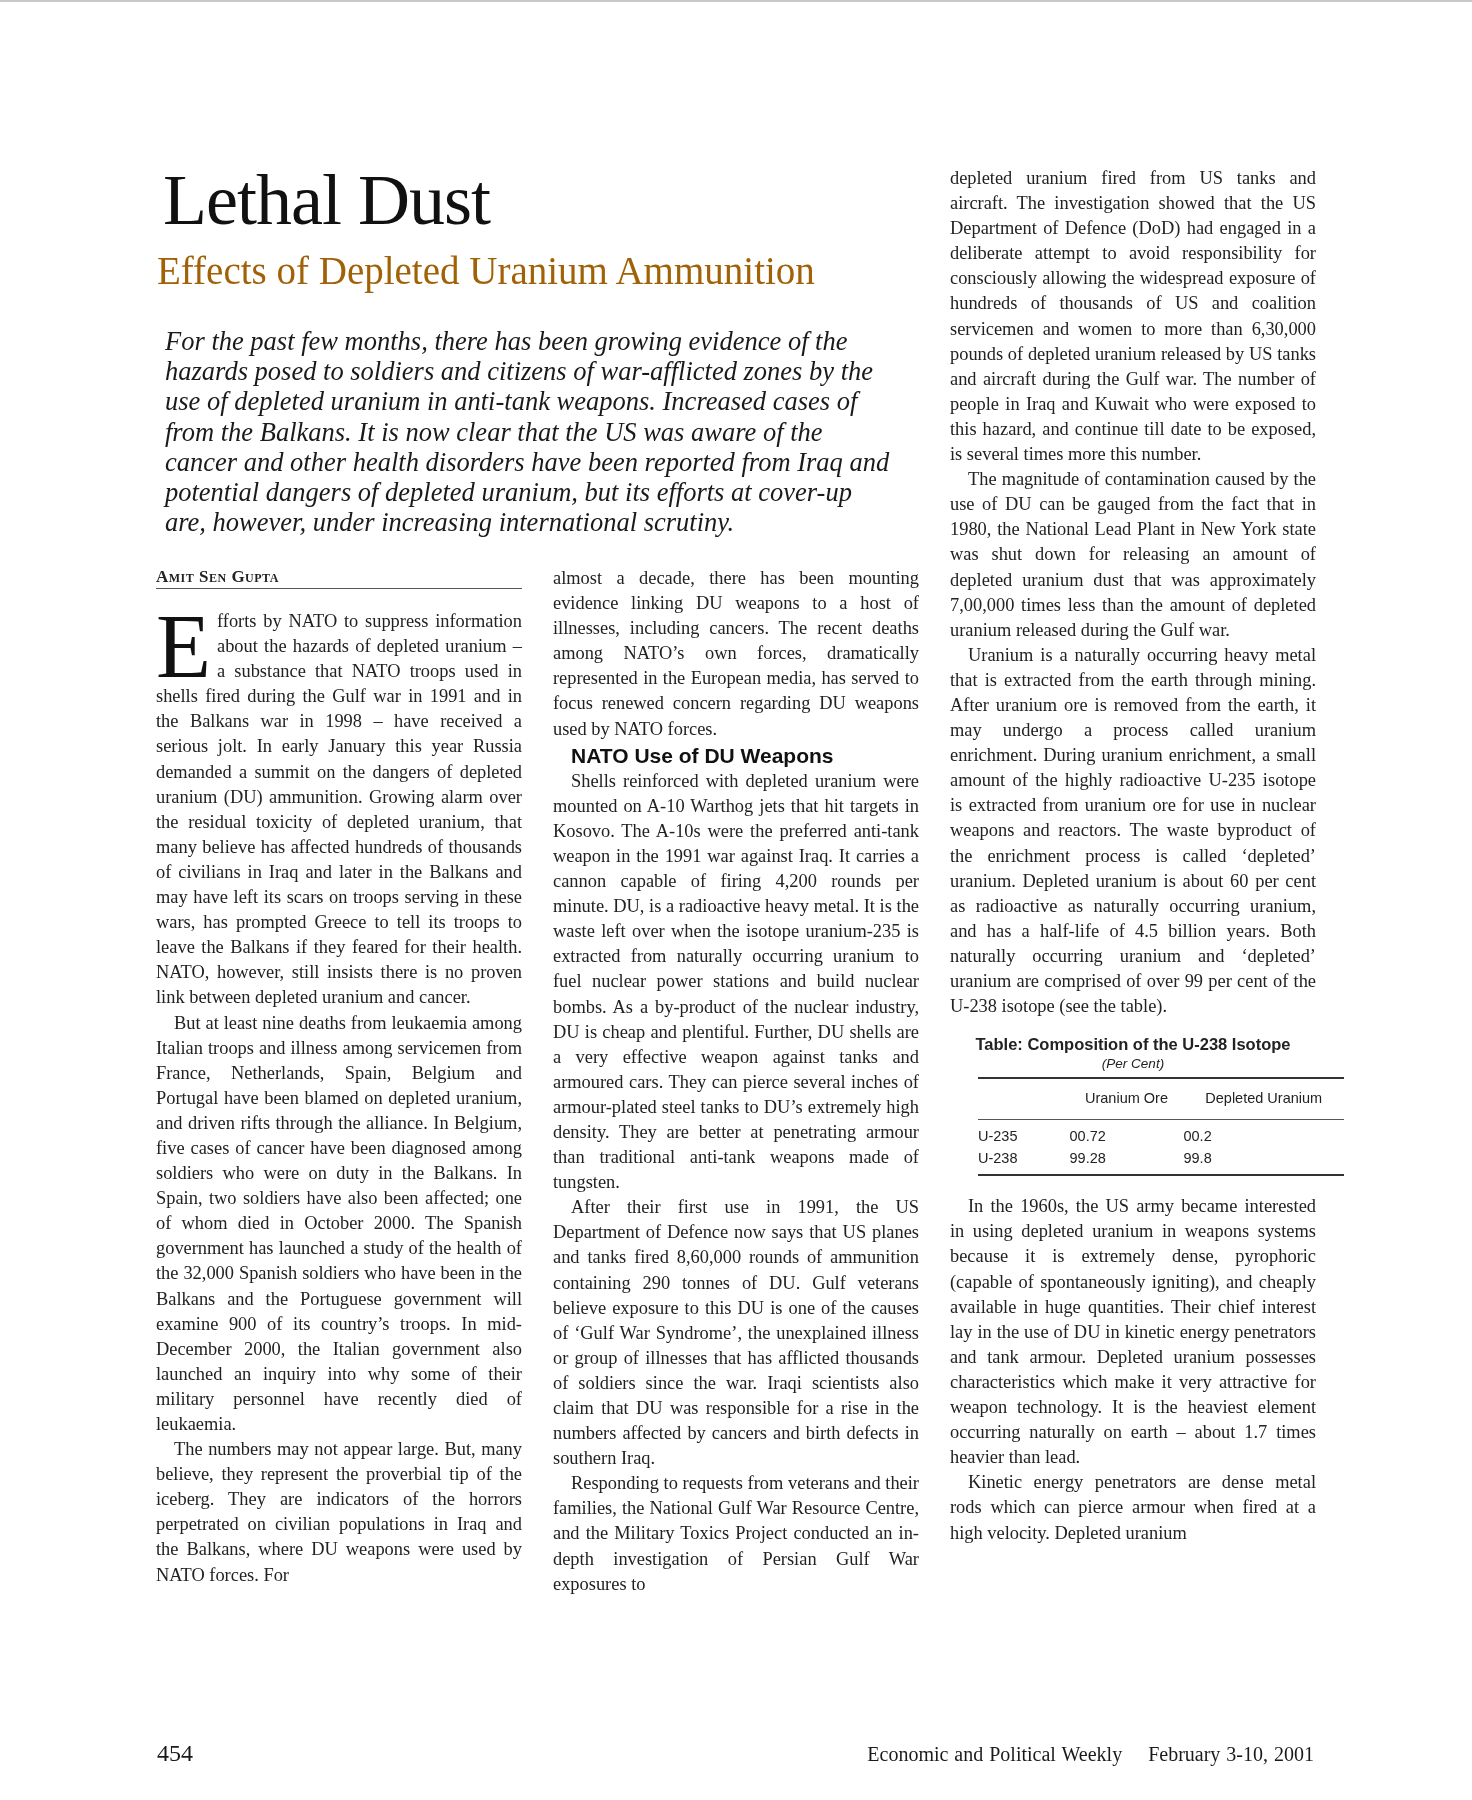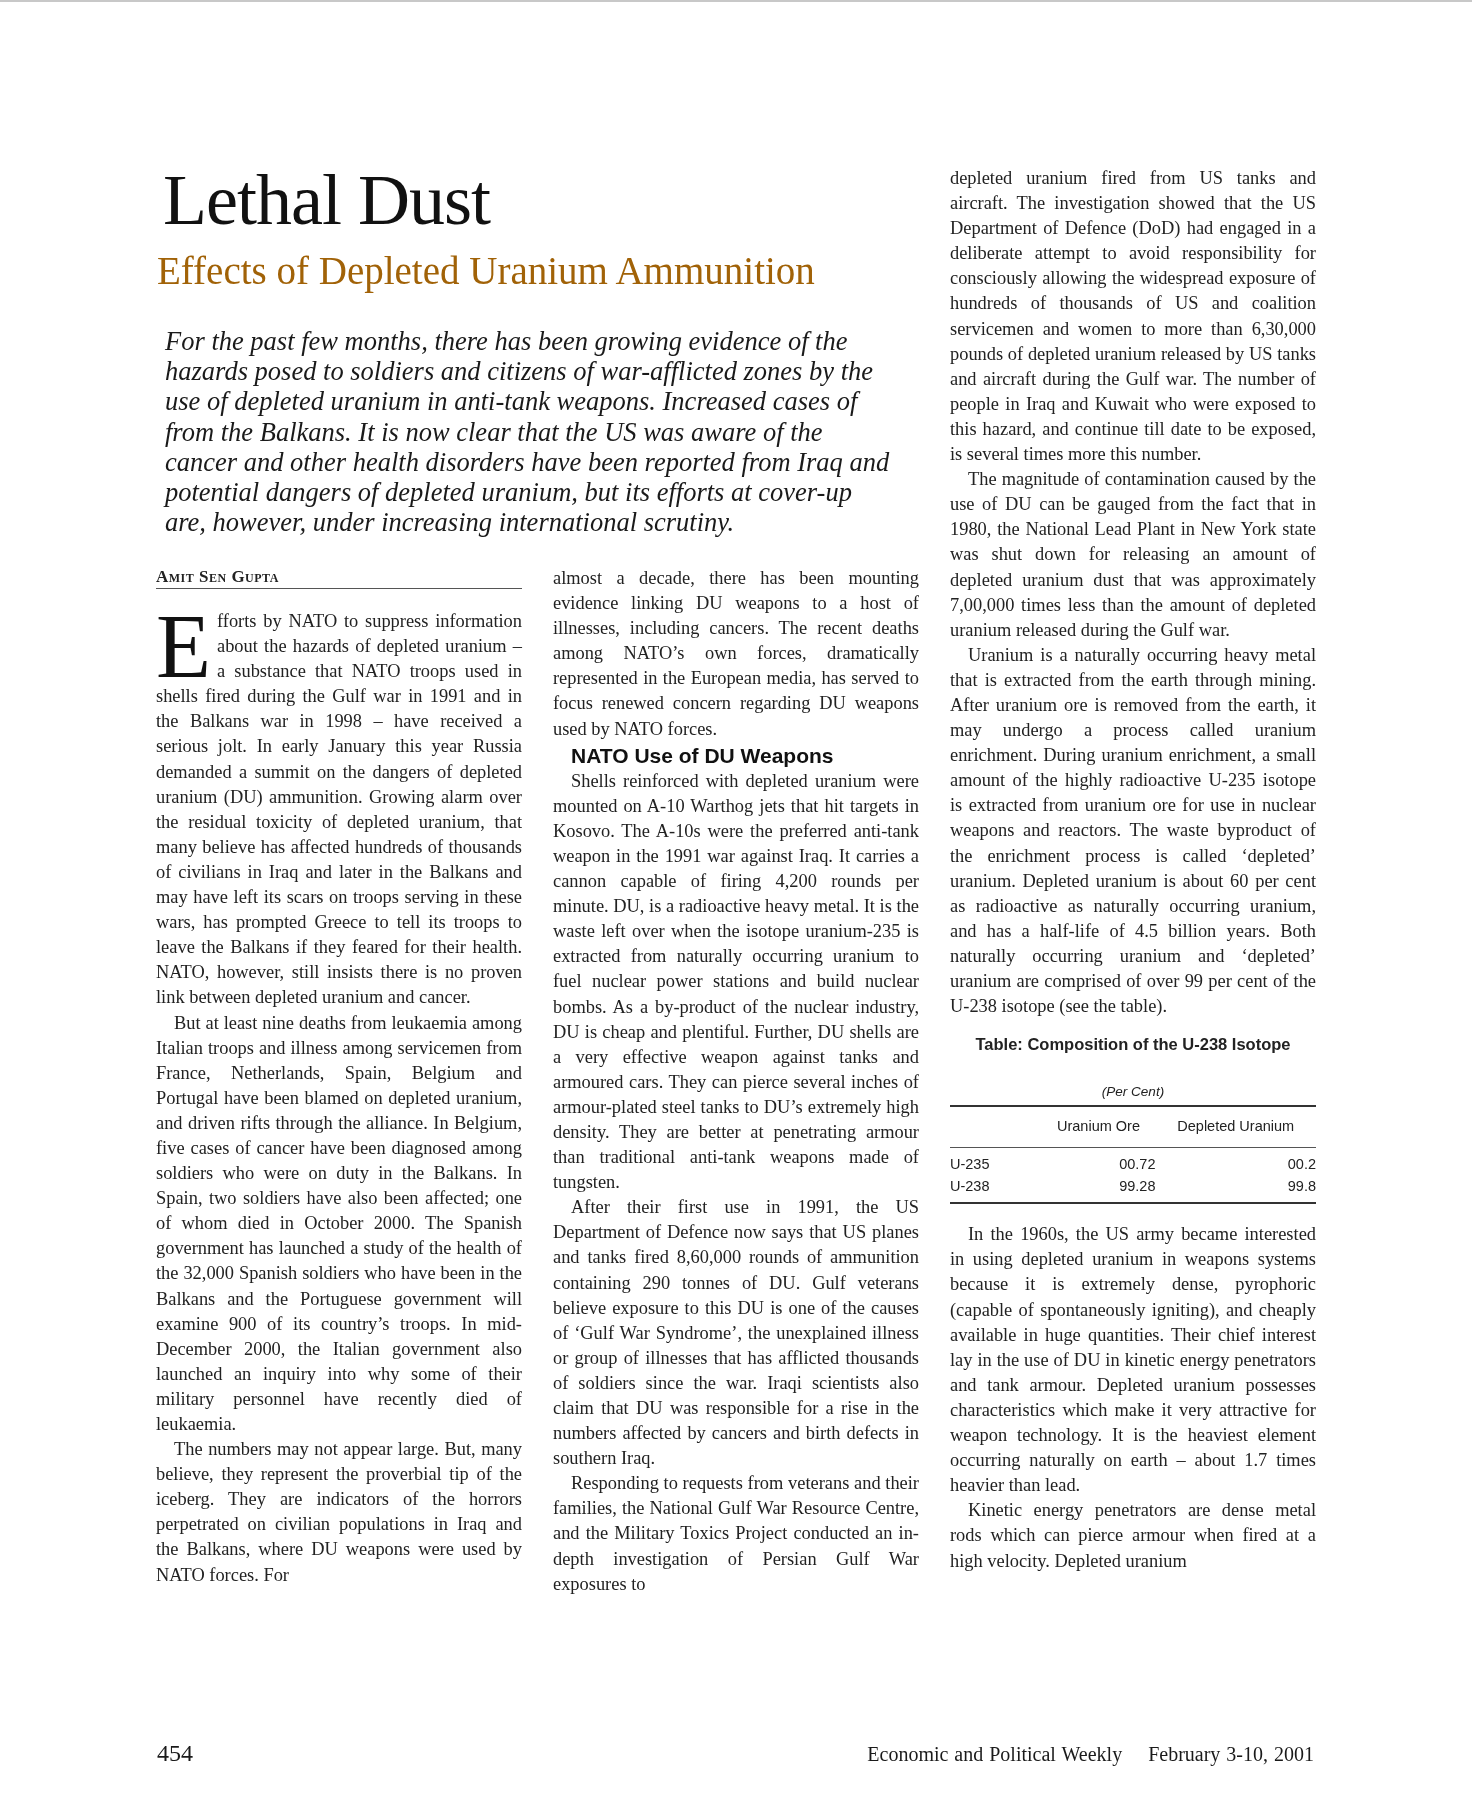--- a/index.html
+++ b/index.html
@@ -14,27 +14,27 @@
   .col p { margin: 0; text-indent: 18px; hyphens: manual; }
   .col p.noindent { text-indent: 0; }
   .col-left { left: 156px; top: 566px; }
   .col-mid { left: 553px; top: 566px; }
   .col-right { left: 950px; top: 166px; }
   .byline { font-size: 17px; letter-spacing: 0.5px; font-weight: bold; font-variant: small-caps; color: #222; border-bottom: 1.5px solid #555; margin-bottom: 20px; line-height: 22px; }
   .dropcap { float: left; font-size: 90px; line-height: 68px; margin: 4px 6px 0 0; padding: 0; color: #111; font-weight: normal; }
   .section-head { font-family: "Liberation Sans", "DejaVu Sans", sans-serif; font-weight: bold; font-size: 21px; line-height: 27px; margin: 10px 0 9px 0; text-indent: 0; color: #111; }
   .table-block { margin: 14px 0 18px 0; font-family: "Liberation Sans", "DejaVu Sans", sans-serif; color: #222; }
   .table-title { font-weight: bold; font-size: 16.5px; text-align: center; line-height: 22px; }
-  .table-sub { font-style: italic; font-size: 13.5px; text-align: center; line-height: 17px; margin-bottom: 5px; margin-top: 28px; }
-  table.comp { width: 100%; border-collapse: collapse; font-size: 14.5px; }
+  .table-sub { font-style: italic; font-size: 13.5px; text-align: center; line-height: 17px; margin-bottom: 5px; }
+  table.comp { width: 100%; border-collapse: collapse; font-size: 14.5px; margin-left: 28px; }
   table.comp thead tr { border-top: 2px solid #333; border-bottom: 1px solid #555; }
   table.comp tbody tr:last-child td { padding-bottom: 6px; }
   table.comp tbody { border-bottom: 2px solid #333; }
   table.comp th { font-weight: normal; padding: 7px 0 8px 0; text-align: center; }
-  table.comp td { padding: 1px 0; text-align: right; line-height: 20px; }
+  table.comp td { padding: 1px 0; text-align: left; line-height: 20px; }
   table.comp td.rowlabel { text-align: left; width: 25%; }
   table.comp tbody tr:first-child td { padding-top: 6px; }
   .footer-page { position: absolute; left: 157px; top: 1740px; font-size: 24px; color: #1a1a1a; }
   .footer-right { position: absolute; right: 158px; top: 1743px; font-size: 20px; color: #1a1a1a; word-spacing: 1px; }
   .footer-right span + span { margin-left: 26px; }
 </style>
 </head>
 <body>
 
 <div class="topbar"></div>

